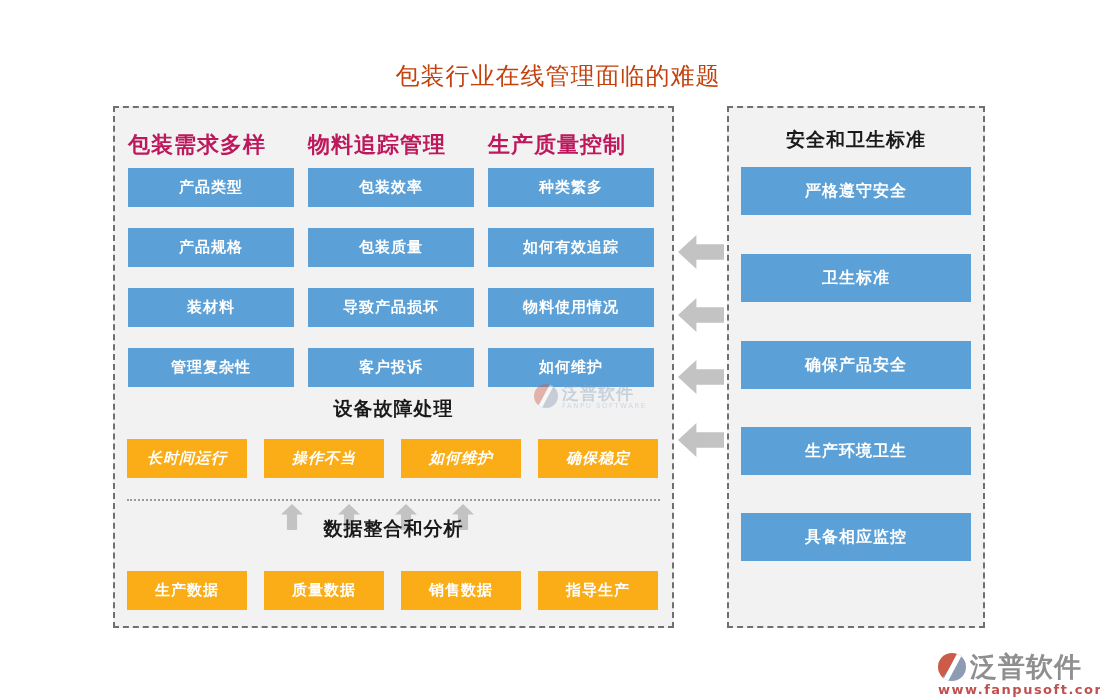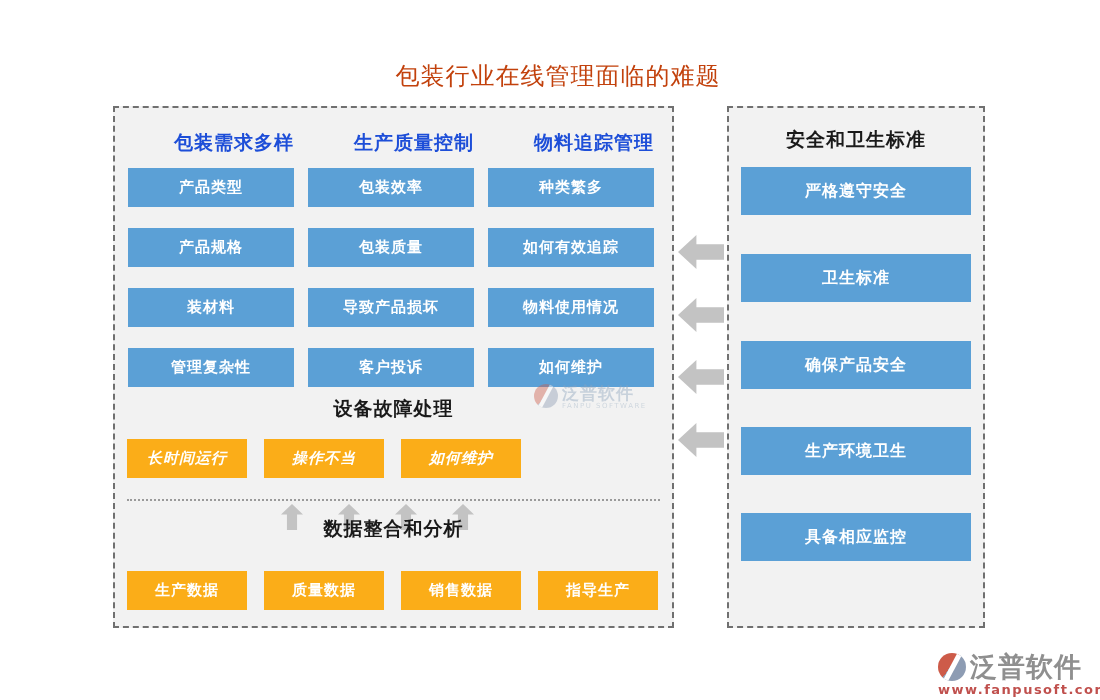--- a/index.html
+++ b/index.html
@@ -13,21 +13,21 @@
     letter-spacing:1px;
   }
   .panel { position:absolute; background:#f2f2f2; border:2px dashed #707070; box-sizing:border-box; }
   .left-panel  { left:113px; top:106px; width:561px; height:522px; }
   .right-panel { left:727px; top:106px; width:258px; height:522px; }
 
   .col-headers {
     position:absolute; left:13px; top:22px;
     display:grid; grid-template-columns:repeat(3,166px); column-gap:14px;
   }
-  .col-header { text-align:right; font-size:19px; font-weight:bold; color:#1d4ed8; letter-spacing:1px; }
+  .col-header { text-align:left; font-size:22px; font-weight:bold; color:#be185d; letter-spacing:1px; }
 
   .blue-grid {
     position:absolute; left:13px; top:60px;
     display:grid; grid-template-columns:repeat(3,166px); grid-template-rows:repeat(4,39px);
     column-gap:14px; row-gap:21px; grid-auto-flow:column;
   }
   .bbtn {
     background:#5BA0D6; color:#ffffff; font-size:15px; font-weight:bold;
     display:flex; align-items:center; justify-content:center; letter-spacing:1px;
   }
@@ -89,22 +89,22 @@
 <body>
 
 <div class="stage">
 
   <h1 class="title">包装行业在线管理面临的难题</h1>
 
   <section class="panel left-panel">
 
     <div class="col-headers">
       <div class="col-header">包装需求多样</div>
+      <div class="col-header">物料追踪管理</div>
       <div class="col-header">生产质量控制</div>
-      <div class="col-header">物料追踪管理</div>
     </div>
 
     <div class="blue-grid">
       <div class="bbtn">产品类型</div>
       <div class="bbtn">产品规格</div>
       <div class="bbtn">装材料</div>
       <div class="bbtn">管理复杂性</div>
       <div class="bbtn">包装效率</div>
       <div class="bbtn">包装质量</div>
       <div class="bbtn">导致产品损坏</div>
@@ -114,20 +114,21 @@
       <div class="bbtn">物料使用情况</div>
       <div class="bbtn">如何维护</div>
     </div>
 
     <div class="sec-header equip-header">设备故障处理</div>
 
     <div class="orange-row orange-row-1">
       <div class="obtn">长时间运行</div>
       <div class="obtn">操作不当</div>
       <div class="obtn">如何维护</div>
+      <div class="obtn">确保稳定</div>
     </div>
 
     <div class="dotted-sep"></div>
 
     <div class="up-arrows">
       <div class="up-arrow"></div>
       <div class="up-arrow"></div>
       <div class="up-arrow"></div>
       <div class="up-arrow"></div>
     </div>

